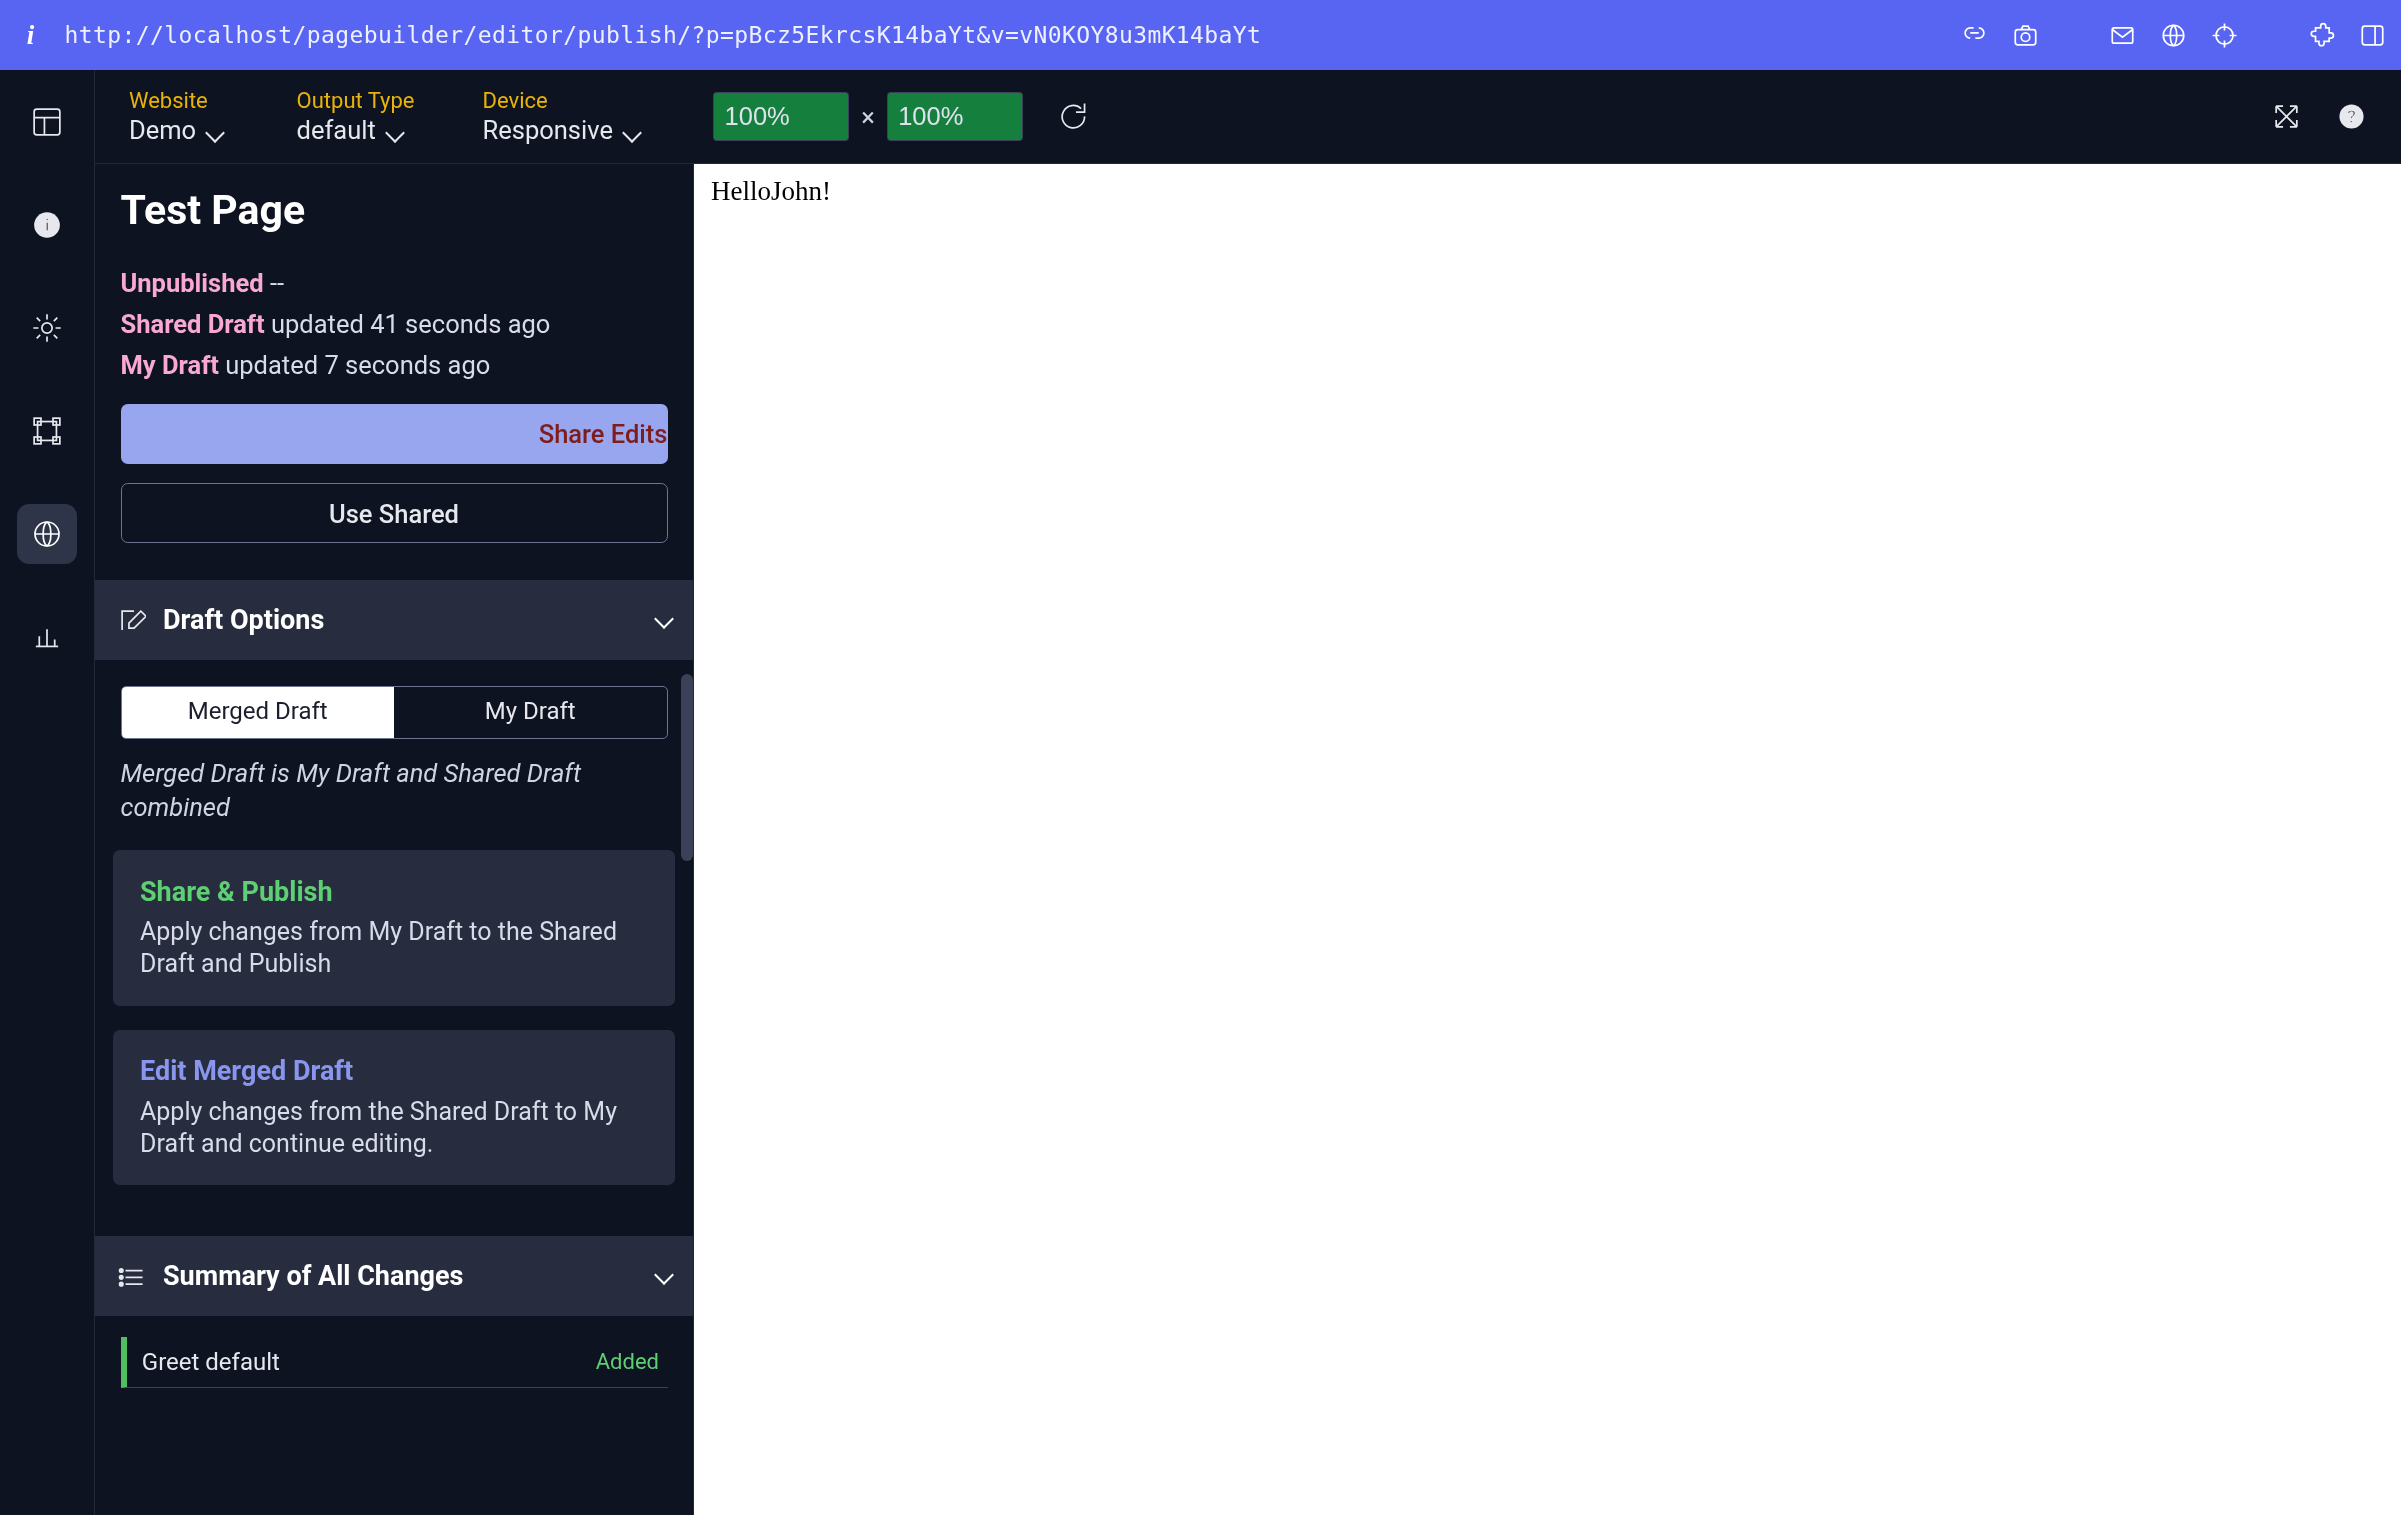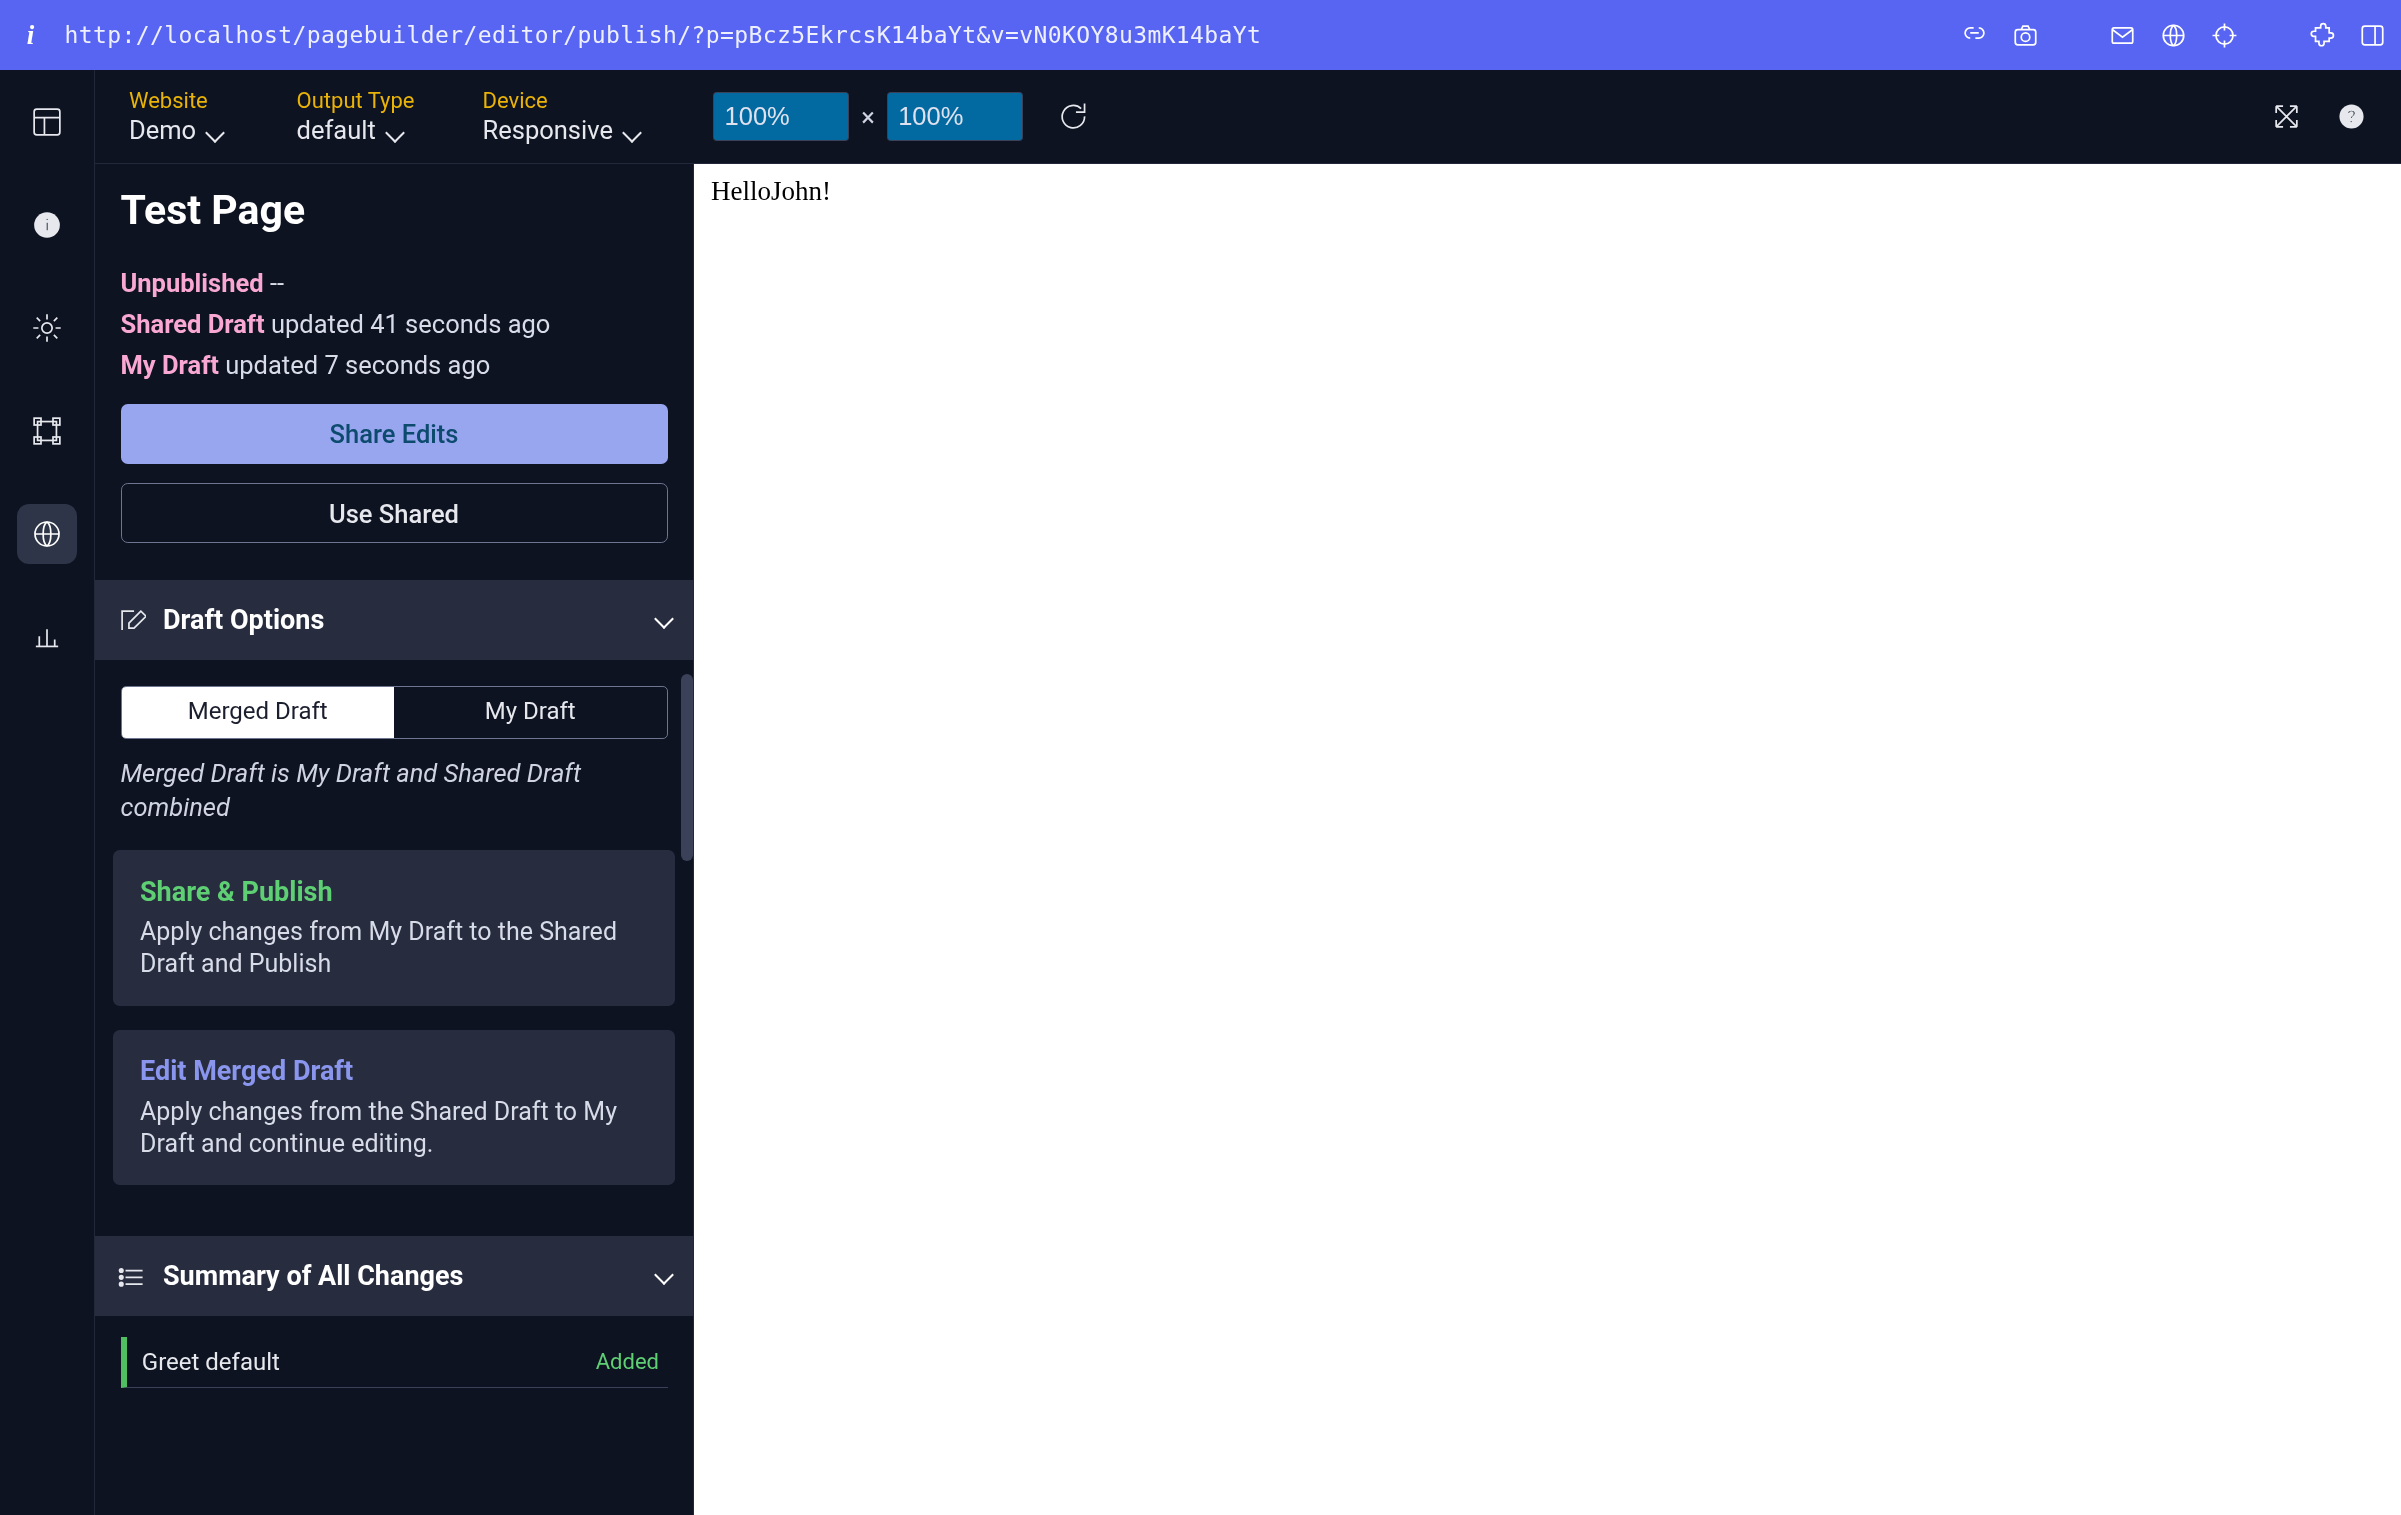--- a/index.html
+++ b/index.html
@@ -91,21 +91,21 @@
     font-size: 25.5px;
     color: #e6e8ee;
   }
   .dd .chev { width: 20.4px; height: 20.4px; }
   .zoom {
     display: flex;
     align-items: center;
     gap: 12px;
   }
   .zoomfield {
-    background: #0369a1;
+    background: #15803d;
     border: 0.9px solid #3a4158;
     width: 136px;
     height: 49px;
     font-size: 25.5px;
     color: #dfe2ee;
     padding: 0 10.2px;
     border-radius: 3.4px;
   }
   .zoom .x { font-size: 25.5px; color: #cfd3e2; }
   .zoom .refresh { margin-left: 22px; }
@@ -157,21 +157,21 @@
     display: block;
     width: 100%;
     height: 60px;
     border-radius: 6.8px;
     font-size: 25.5px;
     font-weight: 500;
     text-align: center;
     line-height: 60px;
     margin-top: 18.7px;
   }
-  .btn.primary { background: #98a5ef; color: #0c4a6e; }
+  .btn.primary { background: #98a5ef; color: #7f1d1d; text-align: right; }
   .btn.secondary { background: transparent; border: 1.7px solid #6e7590; color: #e6e8ee; }
   .section-row {
     margin-top: 29px;
     height: 80px;
     background: #272d3f;
     display: flex;
     align-items: center;
     gap: 17px;
     padding: 0 22px;
     font-size: 27px;

